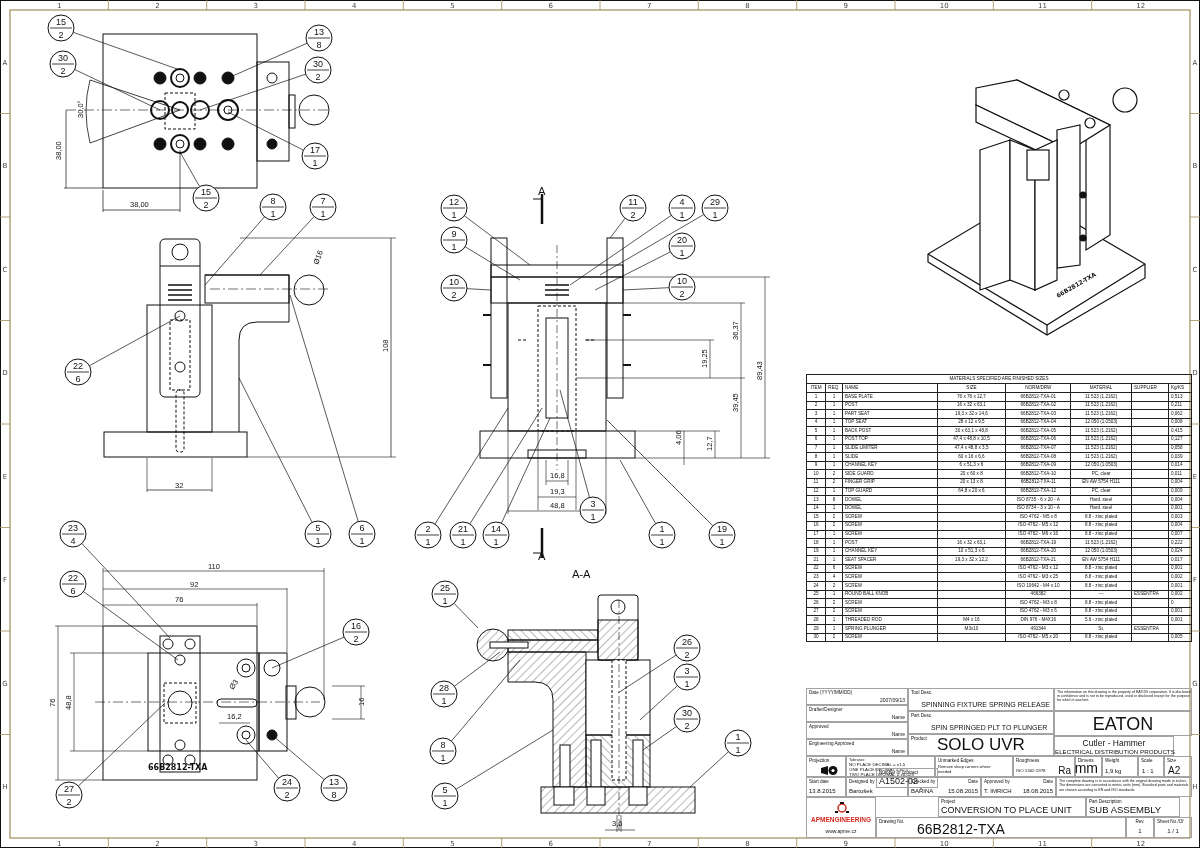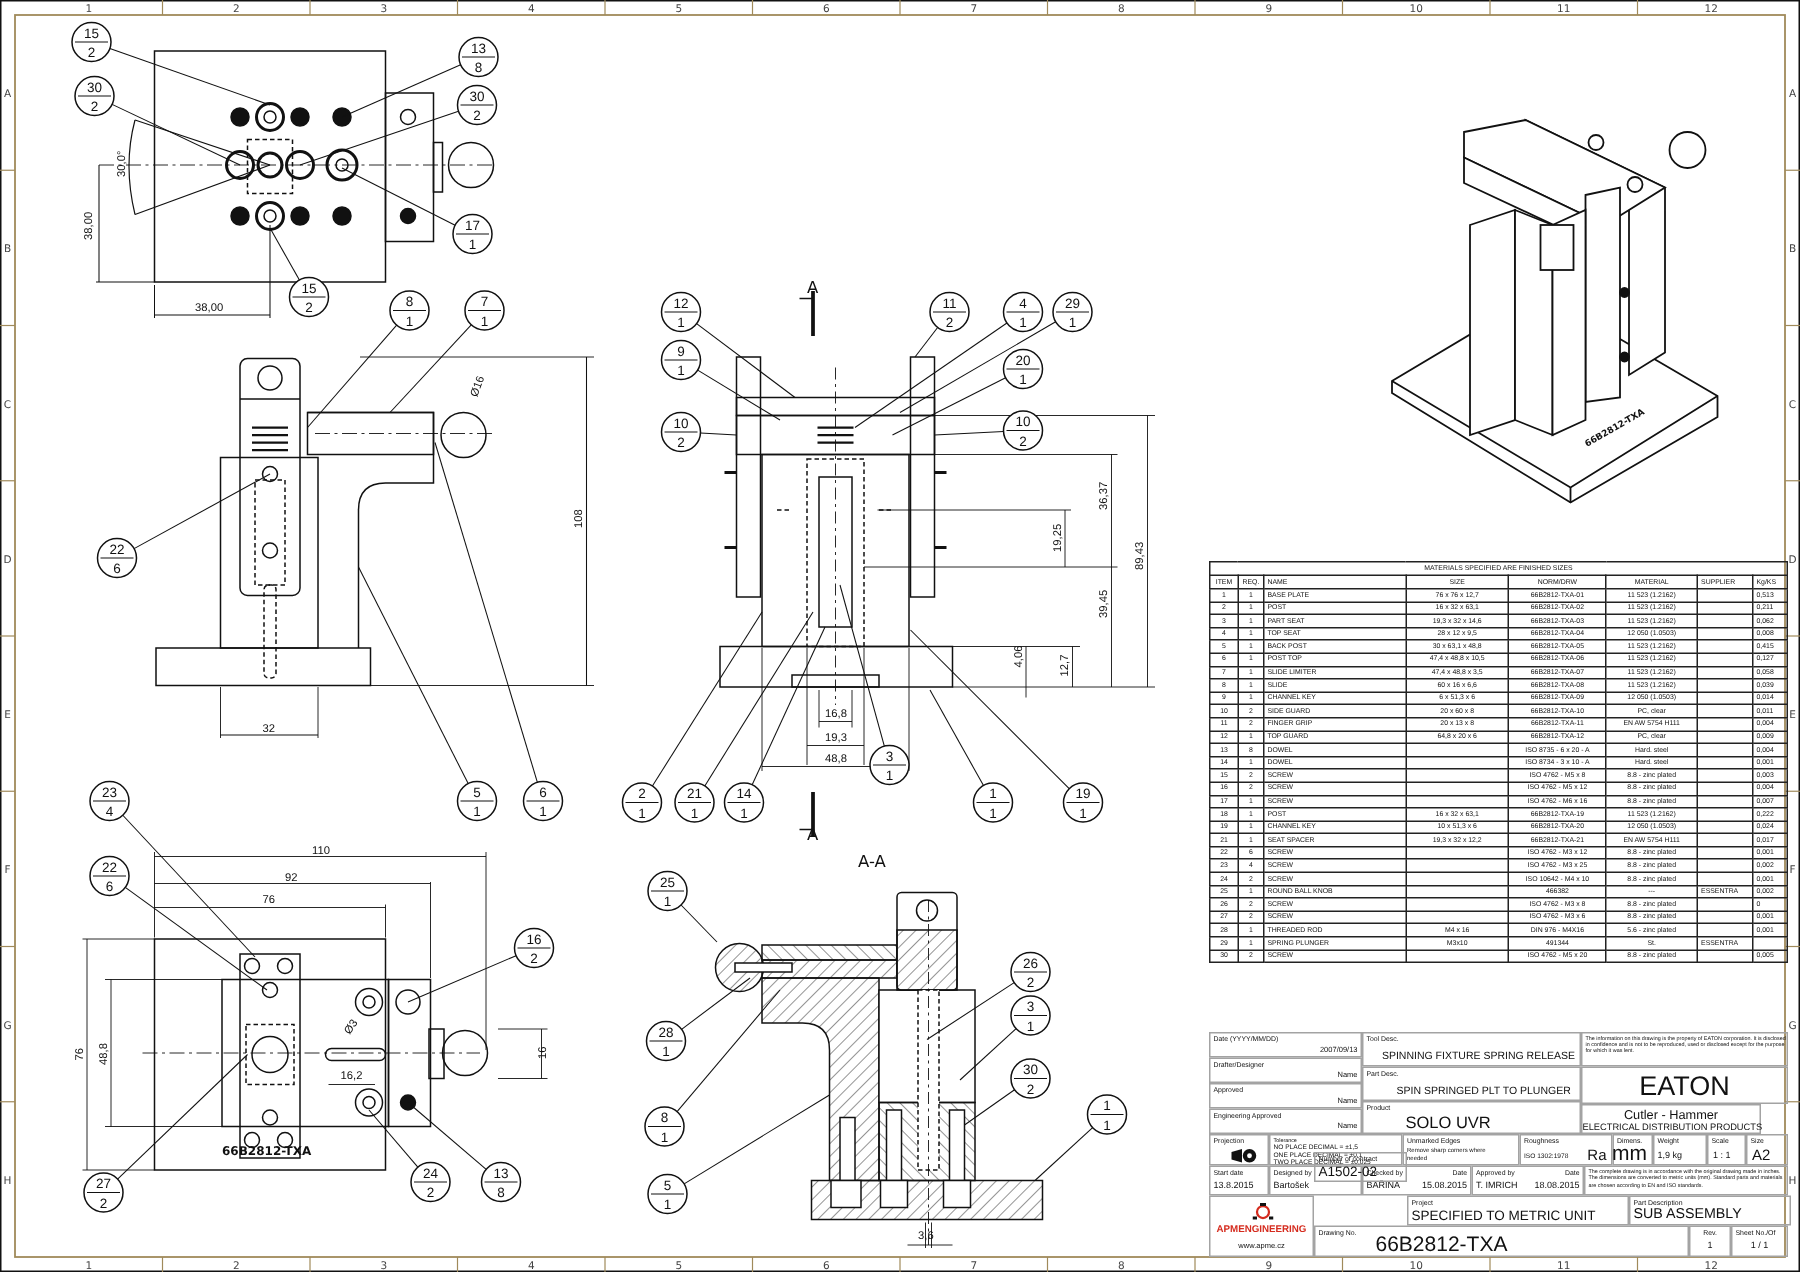--- a/index.html
+++ b/index.html
@@ -953,21 +953,21 @@
   <div class="tb" style="left:908px;top:688px;width:146px;height:23px;">
     <span class="sm">Tool Desc.</span>
     <span class="val" style="right:3px;bottom:2px;font-size:7px;">SPINNING FIXTURE SPRING RELEASE</span>
   </div>
   <div class="tb" style="left:908px;top:711px;width:146px;height:23px;">
     <span class="sm">Part Desc.</span>
     <span class="val" style="left:22px;bottom:2px;font-size:7px;">SPIN SPRINGED PLT TO PLUNGER</span>
   </div>
   <div class="tb" style="left:908px;top:734px;width:146px;height:22px;">
     <span class="sm">Product</span>
-    <span class="val" style="left:28px;bottom:0px;font-size:11px;">SOLO UVR</span>
+    <span class="val" style="left:28px;bottom:0px;font-size:17px;">SOLO UVR</span>
   </div>
 
   <div class="tb" style="left:1054px;top:688px;width:138px;height:23px;">
     <span class="sm" style="white-space:normal;width:134px;font-size:3.6px;line-height:1.15;">The information on this drawing is the property of EATON corporation. It is disclosed in confidence and is not to be reproduced, used or disclosed except for the purpose for which it was lent.</span>
   </div>
   <div class="tb" style="left:1054px;top:711px;width:138px;height:25px;">
     <span class="val" style="left:0;right:0;text-align:center;top:2px;font-size:18px;">EATON</span>
   </div>
   <div class="tb" style="left:1054px;top:736px;width:120px;height:20px;">
     <span class="val" style="left:0;right:0;text-align:center;top:1px;font-size:8.5px;">Cutler - Hammer</span>
@@ -1047,23 +1047,23 @@
     </svg>
     <span class="val" style="left:0;right:0;text-align:center;top:18px;font-size:6.5px;color:#d52b1e;font-weight:bold;">APMENGINEERING</span>
     <span class="val" style="left:0;right:0;text-align:center;top:30px;font-size:5px;">www.apme.cz</span>
   </div>
   <div class="tb" style="left:876px;top:768px;width:62px;height:20px;">
     <span class="sm">Number of contract</span>
     <span class="val" style="left:2px;bottom:1px;font-size:9px;">A1502-02</span>
   </div>
   <div class="tb" style="left:938px;top:797px;width:148px;height:20px;">
     <span class="sm">Project</span>
-    <span class="val" style="left:2px;bottom:1px;font-size:9px;">SPECIFIED TO METRIC UNIT</span>
-  </div>
-  <div class="tb" style="left:1086px;top:797px;width:108px;height:20px;">
+    <span class="val" style="left:2px;bottom:1px;font-size:9px;">CONVERSION TO PLACE UNIT</span>
+  </div>
+  <div class="tb" style="left:1086px;top:797px;width:94px;height:20px;">
     <span class="sm">Part Description</span>
     <span class="val" style="left:2px;bottom:1px;font-size:9.5px;">SUB ASSEMBLY</span>
   </div>
   <div class="tb" style="left:876px;top:817px;width:250px;height:21px;">
     <span class="sm">Drawing No.</span>
     <span class="val" style="left:40px;bottom:0px;font-size:14px;">66B2812-TXA</span>
   </div>
   <div class="tb" style="left:1126px;top:817px;width:28px;height:21px;">
     <span class="sm" style="left:0;right:0;text-align:center;">Rev.</span>
     <span class="val" style="left:0;right:0;text-align:center;bottom:3px;font-size:6px;">1</span>

